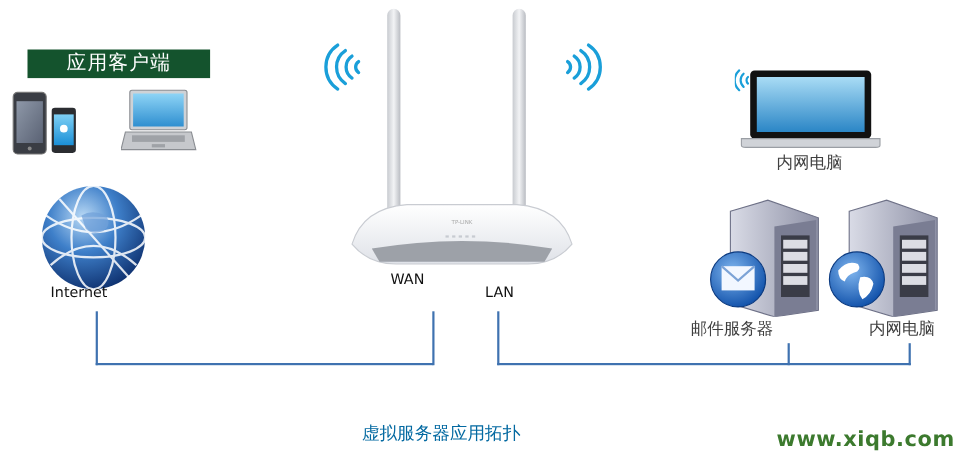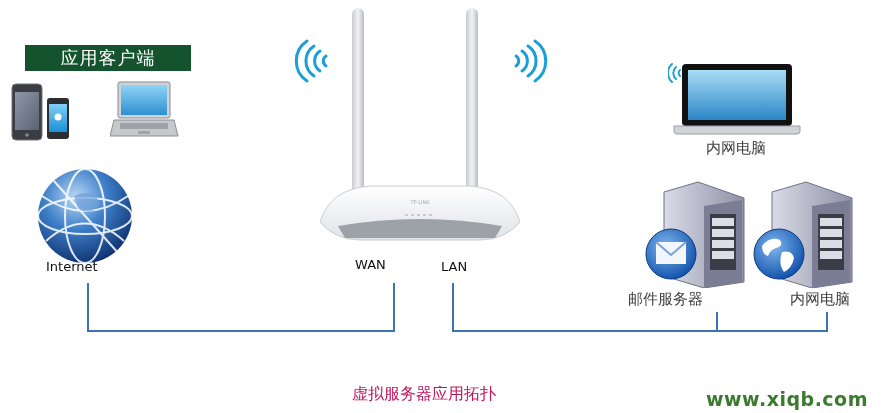--- a/index.html
+++ b/index.html
@@ -2,21 +2,21 @@
 <html><head>
 <meta charset="utf-8">
 <style>
   html, body { margin: 0; padding: 0; background: #ffffff; }
   body { width: 889px; height: 413px; position: relative; overflow: hidden; font-family: "DejaVu Sans", "Liberation Sans", sans-serif; }
   .abs { position: absolute; }
   .label { color: #111; font-size: 13px; white-space: nowrap; }
   .cn-label { color: #404040; font-size: 15px; white-space: nowrap; }
   .line { position: absolute; background: #3f72b0; }
   .client-banner { position: absolute; left: 11px; top: 45px; width: 166px; height: 26px; background: #14532d; color: #fff; font-size: 18px; text-align: center; line-height: 26px; letter-spacing: 1px; margin-left: 14px; }
-  .caption { position: absolute; left: 352px; top: 384px; font-size: 16px; color: #be185d; }
+  .caption { position: absolute; left: 329px; top: 384px; font-size: 16px; color: #0369a1; }
   .watermark { position: absolute; left: 706px; top: 388px; font-size: 19px; font-weight: bold; color: #3c7a2e; font-family: "DejaVu Sans", sans-serif; letter-spacing: 0.5px; }
 </style>
 </head>
 <body>
 
 <div class="client-banner">应用客户端</div>
 
 <svg class="abs" style="left:10px;top:82px" width="75" height="60">
   <defs>
     <linearGradient id="scrDark" x1="0" y1="0" x2="1" y2="1">
@@ -106,21 +106,21 @@
   <path d="M28 222 Q110 208 192 222 L185 234 L35 234 Z" fill="#9da1a8"></path>
   <text x="110" y="200" font-size="5" fill="#aaa" text-anchor="middle">TP-LINK</text>
   <g fill="#c7cbd1">
       <rect x="95" y="210" width="3" height="2"></rect>
       <rect x="101" y="210" width="3" height="2"></rect>
       <rect x="107" y="210" width="3" height="2"></rect>
       <rect x="113" y="210" width="3" height="2"></rect>
       <rect x="119" y="210" width="3" height="2"></rect>
     </g>
 </svg>
-<div class="abs label" style="left:355px;top:257px">WAN</div>
+<div class="abs label" style="left:355px;top:247px">WAN</div>
 <div class="abs label" style="left:441px;top:259px">LAN</div>
 
 <svg class="abs" style="left:668px;top:62px" width="140" height="76">
   <defs>
       <linearGradient id="pcScr" x1="0" y1="0" x2="0" y2="1">
         <stop offset="0" stop-color="#a9dcf5"></stop>
         <stop offset="1" stop-color="#2b86c6"></stop>
       </linearGradient>
     </defs>
   <g fill="none" stroke="#1a9fd9" stroke-width="2" stroke-linecap="round">

